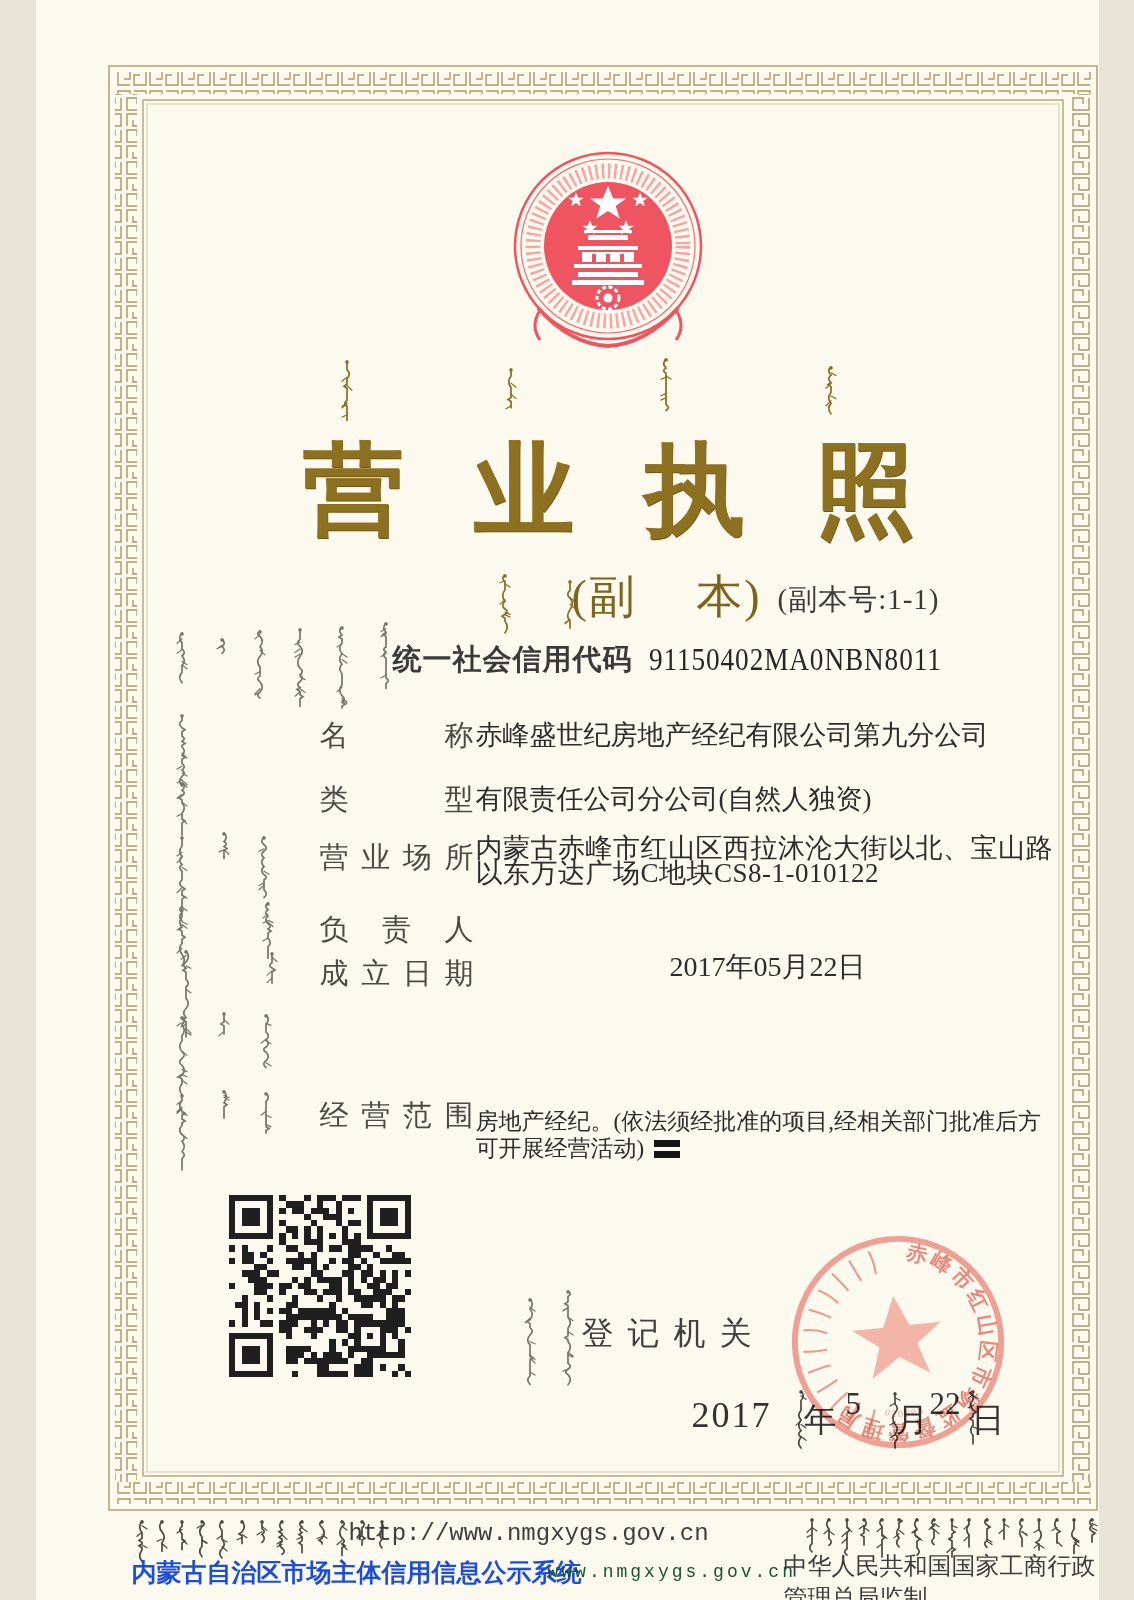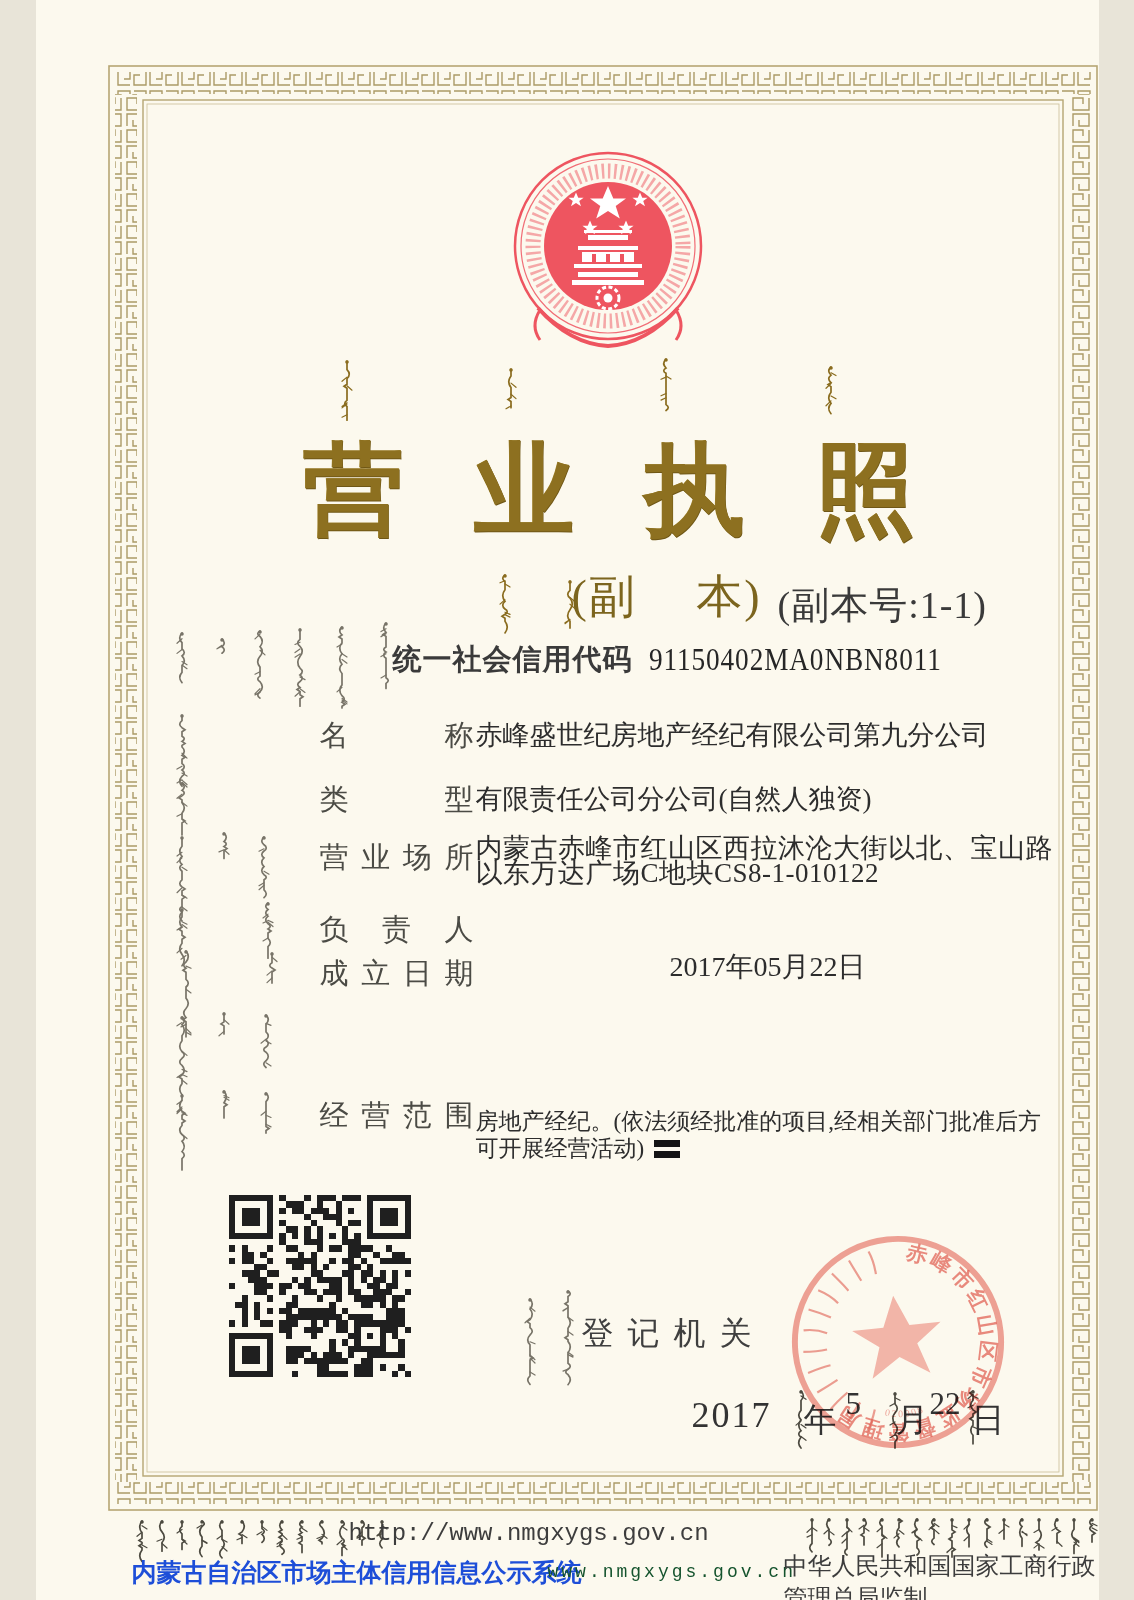--- a/index.html
+++ b/index.html
@@ -7,21 +7,21 @@
         font-family:"Liberation Serif","DejaVu Serif",serif;overflow:hidden;color:#2f2f2f;}
   .abs{position:absolute;}
   svg{display:block;}
   
   .doc-title{position:absolute;left:268px;top:436px;width:612px;height:112px;
     font-size:100px;line-height:1.1;font-weight:700;color:#8d7020;
     text-align:justify;text-align-last:justify;
     text-shadow:0.5px 0.5px 0 #6f5716, -0.5px -0.5px 0 #a1842e;}
   .copy-label{position:absolute;left:536px;top:566px;font-size:46px;color:#7c651e;
     word-spacing:46px;letter-spacing:2px;font-weight:500;}
-  .copy-number{position:absolute;left:742px;top:580px;font-size:38px;color:#3a3a3a;letter-spacing:1px;}
+  .copy-number{position:absolute;left:742px;top:580px;font-size:29px;color:#3a3a3a;letter-spacing:1px;}
   
   .credit{position:absolute;left:357px;top:640px;display:flex;align-items:center;}
   .credit-label{font-size:29px;font-weight:700;color:#3a3a3a;letter-spacing:1px;}
   .credit-code{font-size:31px;color:#262626;margin-left:16px;display:inline-block;
     transform:scaleX(0.88);transform-origin:left center;letter-spacing:1px;}
   
   .frow{position:absolute;left:284px;width:740px;display:flex;align-items:flex-start;}
   .flabel{width:154px;flex:0 0 154px;font-size:29px;color:#4b4b45;
     text-align:justify;text-align-last:justify;line-height:34px;}
   .fvalue{margin-left:2px;padding-left:0;flex:1;font-size:27px;color:#2d2d2d;line-height:34px;}

